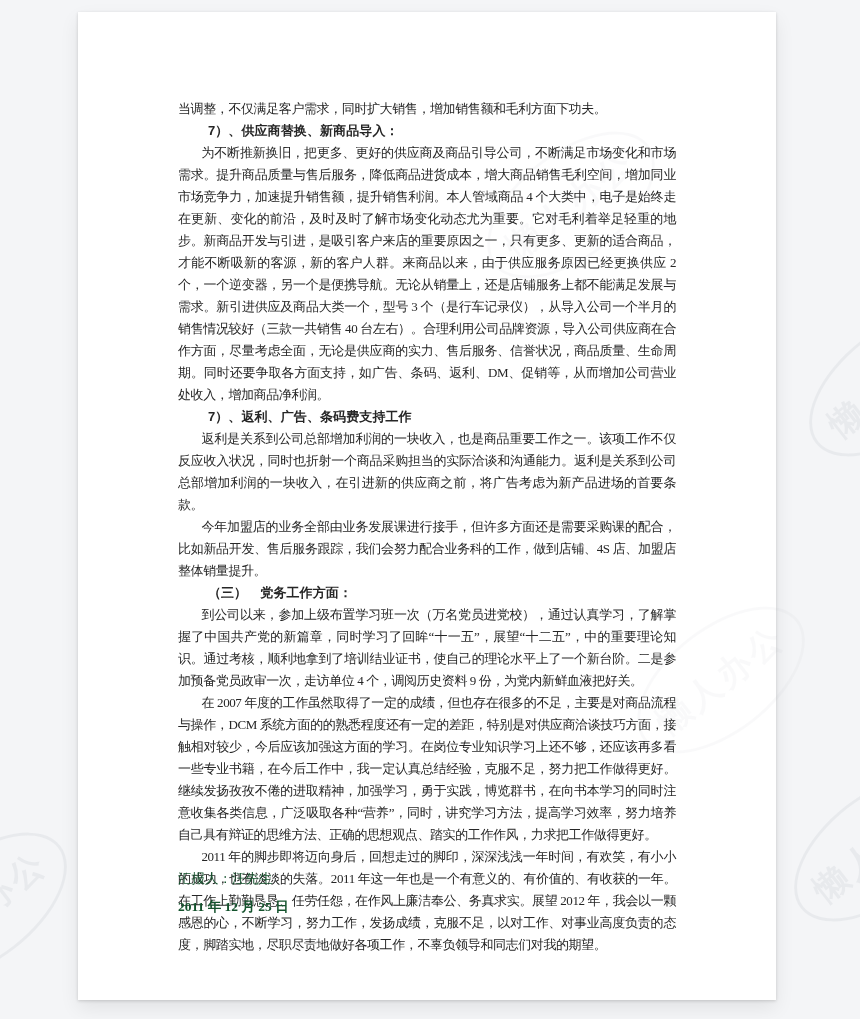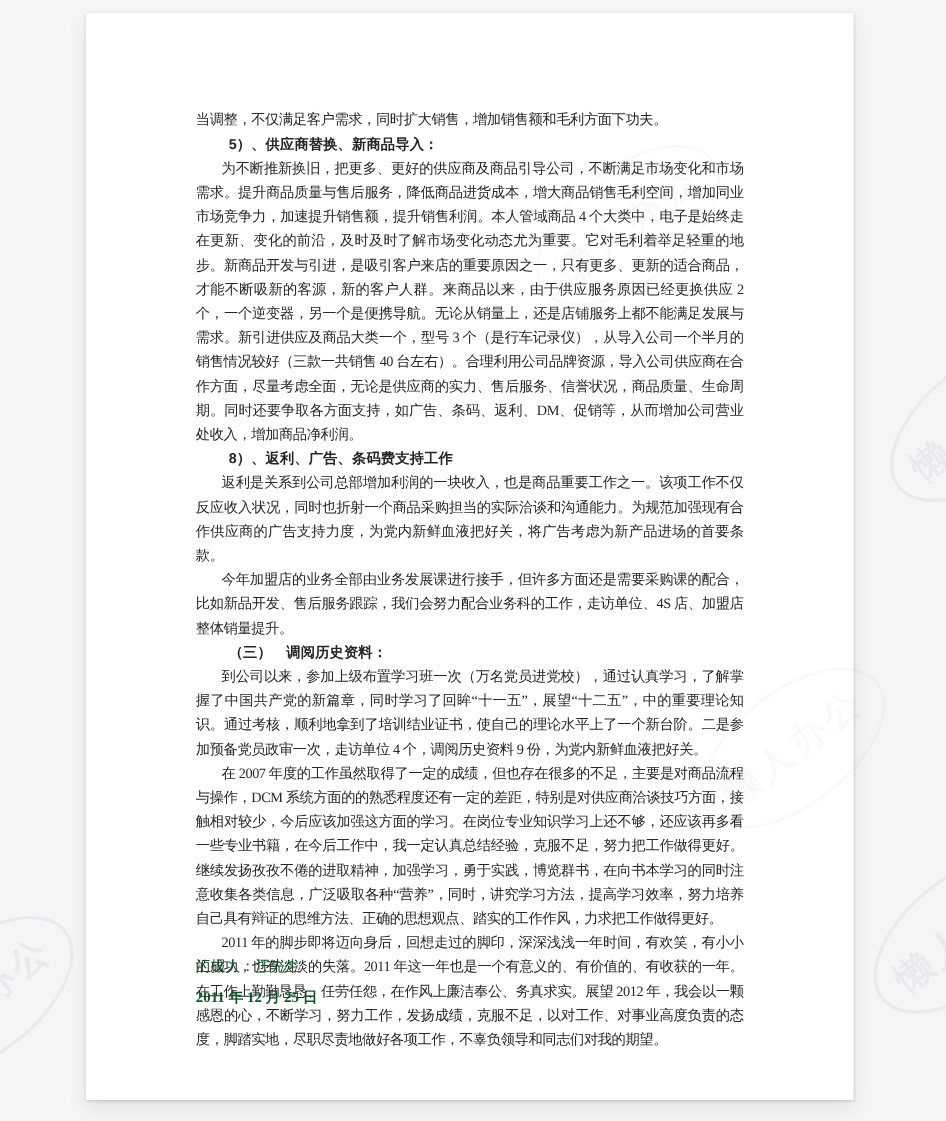--- a/index.html
+++ b/index.html
@@ -84,26 +84,26 @@
   #wm-left-bottom  { left: -115px; top: 853px; }
   #wm-page-1       { left: 395px;  top: 140px; }
   #wm-page-2       { left: 545px;  top: 615px; }
 </style>
 </head>
 <body>
 
 <div class="sheet">
   <div class="doc-body">
       <div class="para">当调整，不仅满足客户需求，同时扩大销售，增加销售额和毛利方面下功夫。</div>
-      <div class="heading">5）、供应商替换、新商品导入：</div>
+      <div class="heading">7）、供应商替换、新商品导入：</div>
       <div class="para indent">为不断推新换旧，把更多、更好的供应商及商品引导公司，不断满足市场变化和市场需求。提升商品质量与售后服务，降低商品进货成本，增大商品销售毛利空间，增加同业市场竞争力，加速提升销售额，提升销售利润。本人管域商品 4 个大类中，电子是始终走在更新、变化的前沿，及时及时了解市场变化动态尤为重要。它对毛利着举足轻重的地步。新商品开发与引进，是吸引客户来店的重要原因之一，只有更多、更新的适合商品，才能不断吸新的客源，新的客户人群。来商品以来，由于供应服务原因已经更换供应 2 个，一个逆变器，另一个是便携导航。无论从销量上，还是店铺服务上都不能满足发展与需求。新引进供应及商品大类一个，型号 3 个（是行车记录仪），从导入公司一个半月的销售情况较好（三款一共销售 40 台左右）。合理利用公司品牌资源，导入公司供应商在合作方面，尽量考虑全面，无论是供应商的实力、售后服务、信誉状况，商品质量、生命周期。同时还要争取各方面支持，如广告、条码、返利、DM、促销等，从而增加公司营业处收入，增加商品净利润。</div>
-      <div class="heading">8）、返利、广告、条码费支持工作</div>
-      <div class="para indent">返利是关系到公司总部增加利润的一块收入，也是商品重要工作之一。该项工作不仅反应收入状况，同时也折射一个商品采购担当的实际洽谈和沟通能力。为规范加强现有合作供应商的广告支持力度，为党内新鲜血液把好关，将广告考虑为新产品进场的首要条款。</div>
-      <div class="para indent">今年加盟店的业务全部由业务发展课进行接手，但许多方面还是需要采购课的配合，比如新品开发、售后服务跟踪，我们会努力配合业务科的工作，走访单位、4S 店、加盟店整体销量提升。</div>
-      <div class="heading">（三）　调阅历史资料：</div>
+      <div class="heading">7）、返利、广告、条码费支持工作</div>
+      <div class="para indent">返利是关系到公司总部增加利润的一块收入，也是商品重要工作之一。该项工作不仅反应收入状况，同时也折射一个商品采购担当的实际洽谈和沟通能力。返利是关系到公司总部增加利润的一块收入，在引进新的供应商之前，将广告考虑为新产品进场的首要条款。</div>
+      <div class="para indent">今年加盟店的业务全部由业务发展课进行接手，但许多方面还是需要采购课的配合，比如新品开发、售后服务跟踪，我们会努力配合业务科的工作，做到店铺、4S 店、加盟店整体销量提升。</div>
+      <div class="heading">（三）　党务工作方面：</div>
       <div class="para indent">到公司以来，参加上级布置学习班一次（万名党员进党校），通过认真学习，了解掌握了中国共产党的新篇章，同时学习了回眸“十一五”，展望“十二五”，中的重要理论知识。通过考核，顺利地拿到了培训结业证书，使自己的理论水平上了一个新台阶。二是参加预备党员政审一次，走访单位 4 个，调阅历史资料 9 份，为党内新鲜血液把好关。</div>
       <div class="para indent">在 2007 年度的工作虽然取得了一定的成绩，但也存在很多的不足，主要是对商品流程与操作，DCM 系统方面的的熟悉程度还有一定的差距，特别是对供应商洽谈技巧方面，接触相对较少，今后应该加强这方面的学习。在岗位专业知识学习上还不够，还应该再多看一些专业书籍，在今后工作中，我一定认真总结经验，克服不足，努力把工作做得更好。继续发扬孜孜不倦的进取精神，加强学习，勇于实践，博览群书，在向书本学习的同时注意收集各类信息，广泛吸取各种“营养”，同时，讲究学习方法，提高学习效率，努力培养自己具有辩证的思维方法、正确的思想观点、踏实的工作作风，力求把工作做得更好。</div>
       <div class="para indent">2011 年的脚步即将迈向身后，回想走过的脚印，深深浅浅一年时间，有欢笑，有小小的成功，也有淡淡的失落。2011 年这一年也是一个有意义的、有价值的、有收获的一年。在工作上勤勤恳恳、任劳任怨，在作风上廉洁奉公、务真求实。展望 2012 年，我会以一颗感恩的心，不断学习，努力工作，发扬成绩，克服不足，以对工作、对事业高度负责的态度，脚踏实地，尽职尽责地做好各项工作，不辜负领导和同志们对我的期望。</div>
     </div>
 
   <div class="stamp faint" id="wm-page-1">
     <span class="txt">懒人办公</span>
   </div>
   <div class="stamp faint" id="wm-page-2">
     <span class="txt">懒人办公</span>

